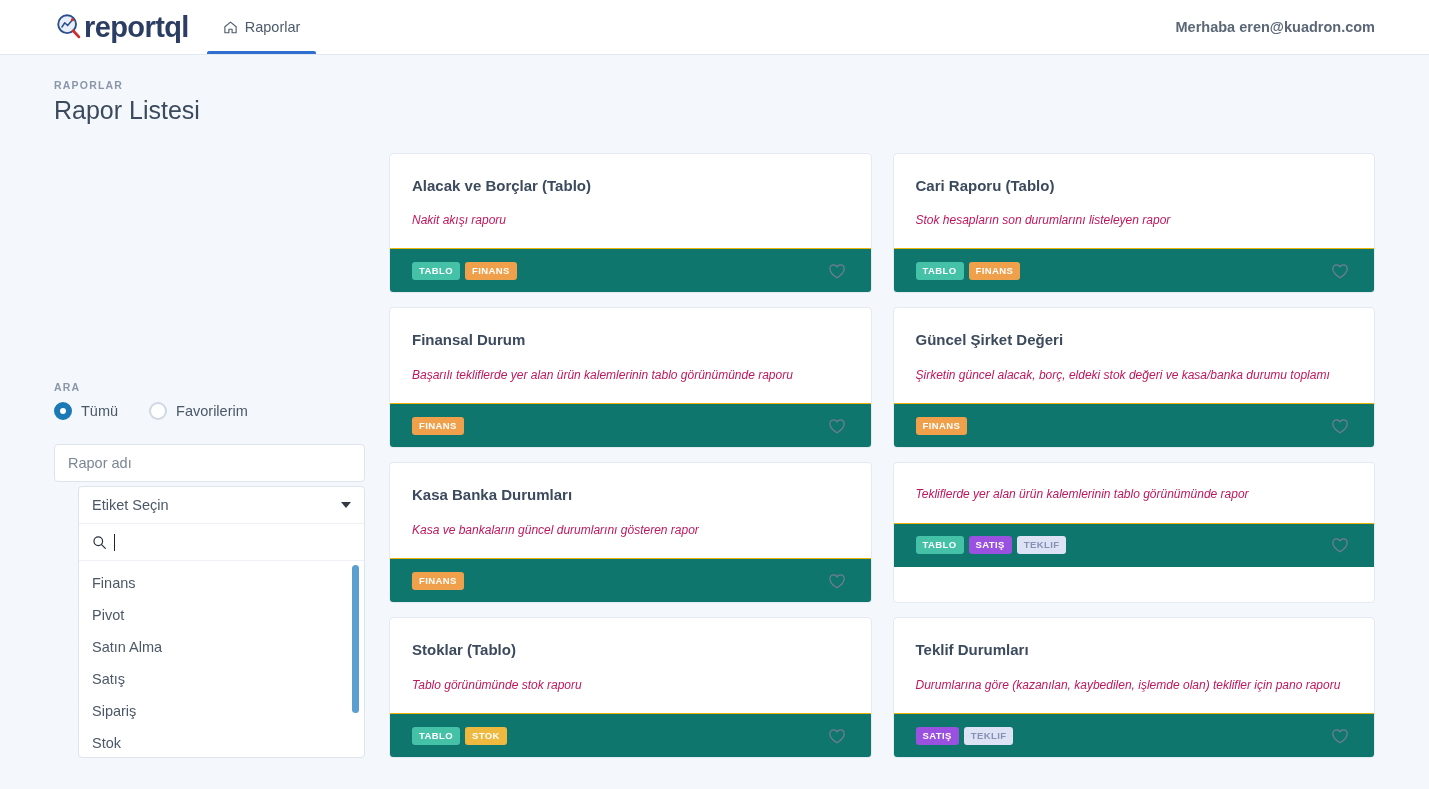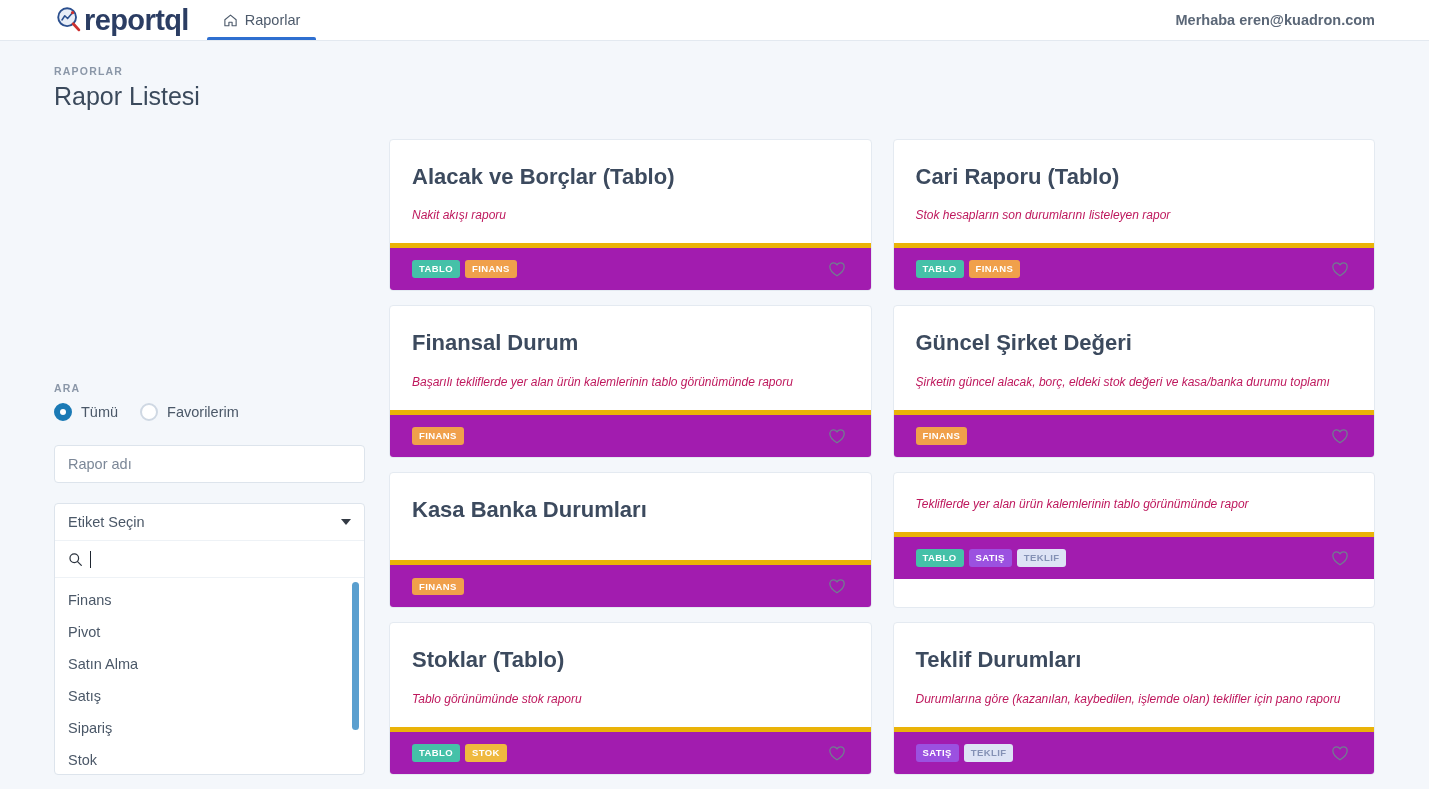--- a/index.html
+++ b/index.html
@@ -8,21 +8,21 @@
     margin: 0; padding: 0;
     width: 1429px; height: 789px;
     background: #f4f7fb;
     font-family: "Liberation Sans", "DejaVu Sans", sans-serif;
     color: #3d4b5c;
     overflow: hidden;
   }
 
   
   .topbar {
-    height: 41px;
+    height: 55px;
     background: #ffffff;
     border-bottom: 1px solid #e3e9f0;
     display: flex;
     align-items: stretch;
     position: relative;
   }
   .brand {
     display: flex;
     align-items: center;
     gap: 2px;
@@ -104,21 +104,21 @@
     font-size: 10.5px;
     letter-spacing: 1.2px;
     color: #8b97a8;
     font-weight: 600;
     text-transform: uppercase;
     margin-bottom: 9px;
   }
   .radio-row {
     display: flex;
     align-items: center;
-    gap: 22px;
+    gap: 31px;
     margin-bottom: 24px;
   }
   .radio-opt {
     display: flex;
     align-items: center;
     gap: 9px;
     cursor: pointer;
     font-size: 14.5px;
     color: #4b5868;
   }
@@ -147,29 +147,30 @@
     width: 100%;
     height: 38px;
     border: 1px solid #dde4ec;
     border-radius: 4px;
     background: #fff;
     padding: 16px 13px;
     font-size: 14.5px;
     font-family: inherit;
     color: #4b5868;
     outline: none;
-    margin-bottom: 20px;
+    margin-bottom: 4px;
   }
   .text-input::placeholder { color: #7b8797; }
 
   .select-wrap {
     border: 1px solid #dde4ec;
     border-radius: 4px;
     background: #fff;
     overflow: hidden;
+    margin-left: 24px;
   }
   .select-head {
     height: 37px;
     display: flex;
     align-items: center;
     padding: 0 13px;
     font-size: 14.5px;
     color: #4b5868;
     cursor: pointer;
     border-bottom: 1px solid #eef2f6;
@@ -236,36 +237,36 @@
     background: #ffffff;
     border: 1px solid #e4eaf1;
     border-radius: 4px;
     overflow: hidden;
     display: flex;
     flex-direction: column;
     cursor: pointer;
   }
   .card-body { padding: 23px 22px 20px 22px; }
   .card-title {
-    font-size: 22px;
+    font-size: 15px;
     font-weight: 600;
     color: #3c4a5e;
     margin: 0 0 17px 0;
     line-height: 1.25;
   }
   .card-desc {
     font-size: 12px;
     font-style: italic;
     color: #be185d;
     margin: 0;
     line-height: 1.35;
   }
   .card-foot {
-    border-top: 5px solid #eab308;
-    background: #a21caf;
+    border-top: 1px solid #eab308;
+    background: #0f766e;
     padding: 9px 22px;
     display: flex;
     align-items: center;
     min-height: 44px;
   }
   .tags { display: flex; gap: 5px; align-items: center; }
   .tag {
     font-size: 9.5px;
     font-weight: 700;
     letter-spacing: 0.4px;
@@ -450,20 +451,21 @@
             <path d="M12 20.2 C12 20.2 3.4 14.9 3.4 9.3 C3.4 6.5 5.5 4.6 7.9 4.6 C9.7 4.6 11.2 5.7 12 7.1 C12.8 5.7 14.3 4.6 16.1 4.6 C18.5 4.6 20.6 6.5 20.6 9.3 C20.6 14.9 12 20.2 12 20.2 Z" fill="none" stroke="#707e8f" stroke-width="1.5" stroke-linejoin="round"></path>
           </svg>
         </span>
       </button>
     </div>
   </article>
 
   <article class="card">
     <div class="card-body">
       <h2 class="card-title">Kasa Banka Durumları</h2>
+      <p class="card-desc">Kasa ve bankaların güncel durumlarını gösteren rapor</p>
     </div>
     <div class="card-foot">
       <div class="tags">
               <span class="tag finans">FINANS</span>
             </div>
       <button class="fav-btn">
         <span>
           <svg class="heart" viewBox="0 0 24 24" aria-hidden="true">
             <path d="M12 20.2 C12 20.2 3.4 14.9 3.4 9.3 C3.4 6.5 5.5 4.6 7.9 4.6 C9.7 4.6 11.2 5.7 12 7.1 C12.8 5.7 14.3 4.6 16.1 4.6 C18.5 4.6 20.6 6.5 20.6 9.3 C20.6 14.9 12 20.2 12 20.2 Z" fill="none" stroke="#707e8f" stroke-width="1.5" stroke-linejoin="round"></path>
           </svg>

